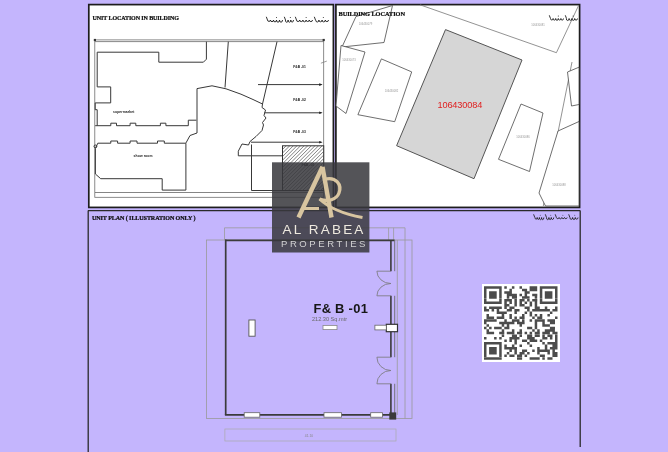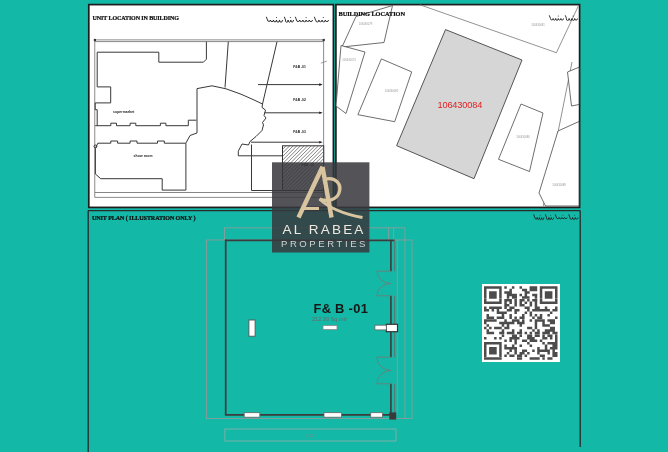--- a/index.html
+++ b/index.html
@@ -1,14 +1,14 @@
 <!DOCTYPE html>
 <html><head><meta charset="utf-8"><style>
 html,body{margin:0;padding:0;background:#fff;}
-#page{position:relative;width:668px;height:452px;background:#14b8a6;overflow:hidden;font-family:"Liberation Sans",sans-serif;}
+#page{position:relative;width:668px;height:452px;background:#c4b5fd;overflow:hidden;font-family:"Liberation Sans",sans-serif;}
 svg{position:absolute;left:0;top:0;filter:blur(0.3px);}
 .ttl{font-family:"Liberation Serif",serif;font-weight:bold;fill:#0e0e0e;stroke:#0e0e0e;stroke-width:0.22;}
 .tiny{fill:#999;}
 .fb{font-weight:bold;fill:#141414;}
 </style></head><body>
 <div id="page">
 <svg width="668" height="452" viewBox="0 0 668 452">
 <defs>
 <clipPath id="hclip">
           <rect x="282.5" y="145.8" width="41.2" height="44.7"></rect>

